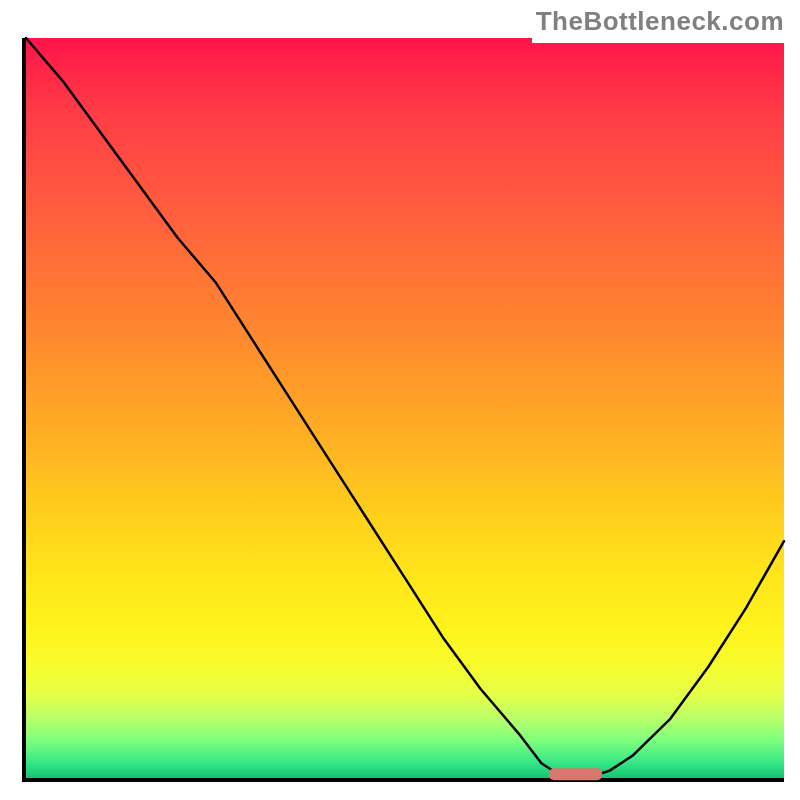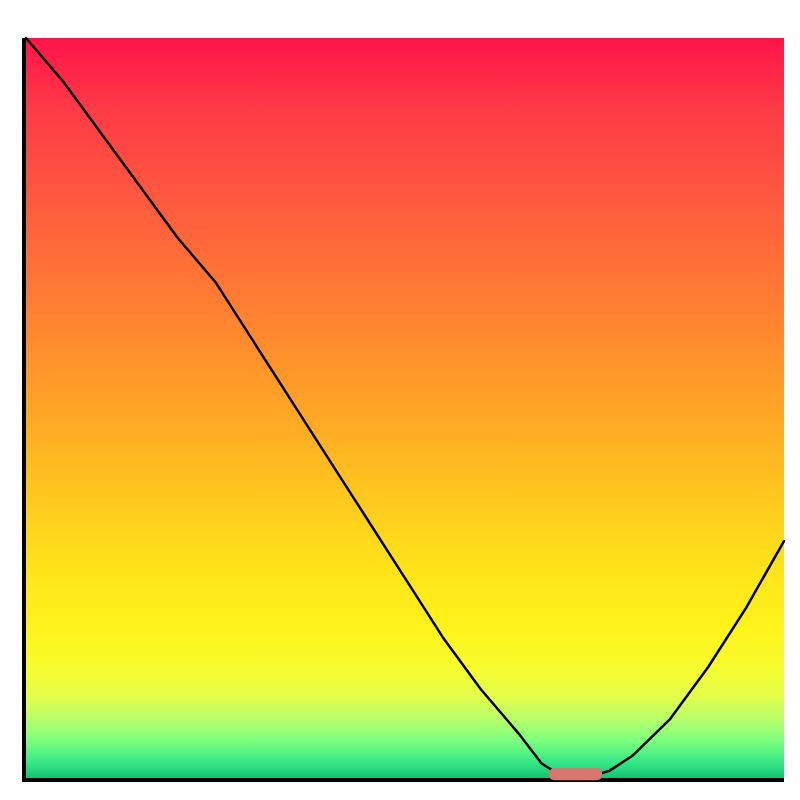--- a/index.html
+++ b/index.html
@@ -71,20 +71,21 @@
     stroke: #000;
     stroke-width: 2.5;
     stroke-linejoin: round;
     stroke-linecap: round;
   }
 </style>
 </head>
 <body>
 
 <div class="stage">
+  <div class="watermark">TheBottleneck.com</div>
 
   <div class="plot">
     <svg class="curve" viewBox="0 0 758 740" preserveAspectRatio="none">
       <path id="curve-path" class="line" d="M0.0 0.0 L37.9 44.4 L75.8 96.2 L113.7 148.0 L151.6 199.8 L189.5 244.2 L227.4 303.4 L265.3 362.6 L303.2 421.8 L341.1 481.0 L379.0 540.2 L416.9 599.4 L454.8 651.2 L492.7 695.6 L515.4 725.2 L538.2 740.0 L560.9 740.0 L583.7 732.6 L606.4 717.8 L644.3 680.8 L682.2 629.0 L720.1 569.8 L758.0 503.2"></path>
       <rect id="min-marker" class="marker" x="523.0" y="730.3" width="53.1" height="12" rx="5" ry="5"></rect>
     </svg>
   </div>
 </div>
 
 </body></html>

